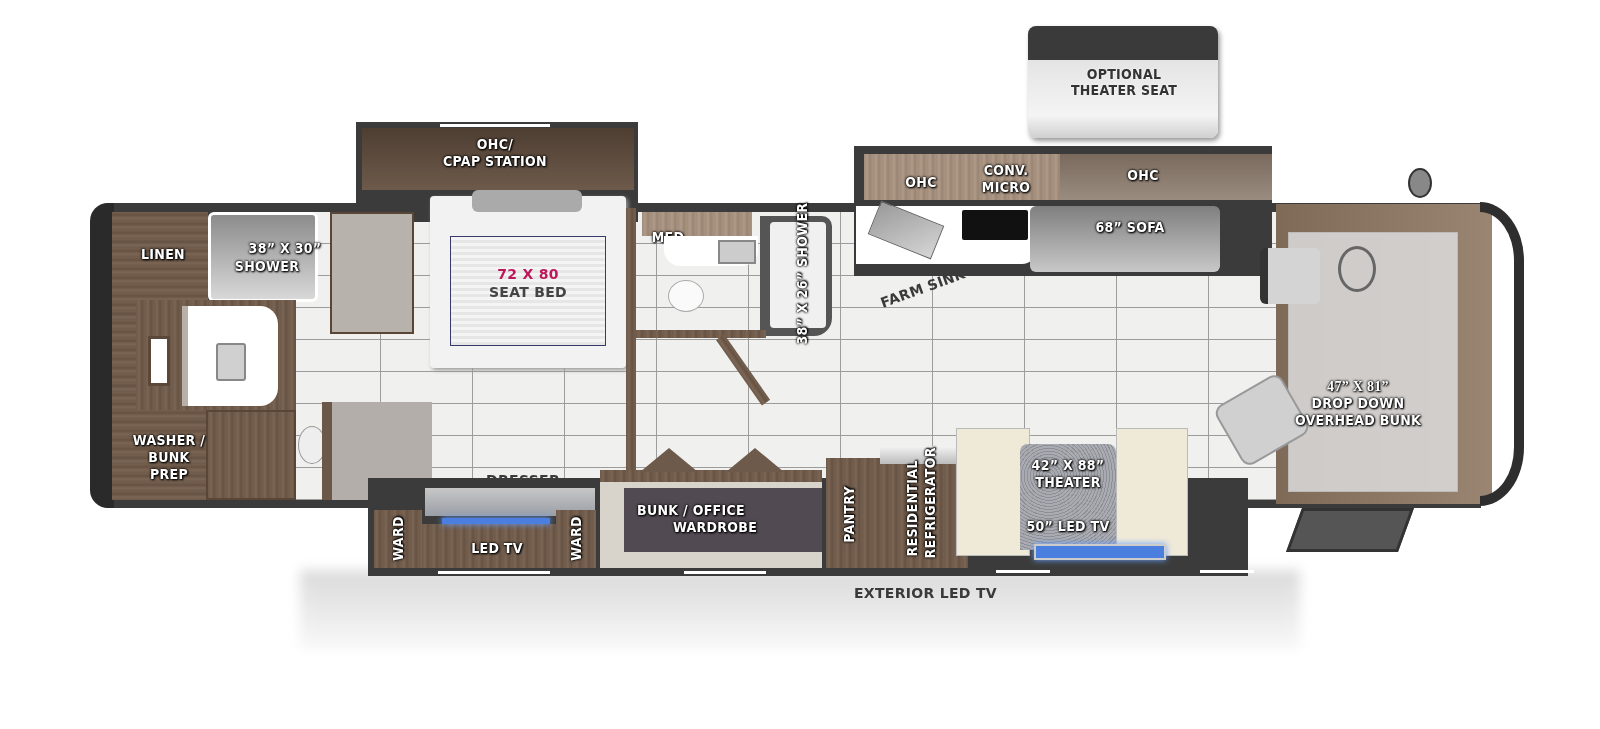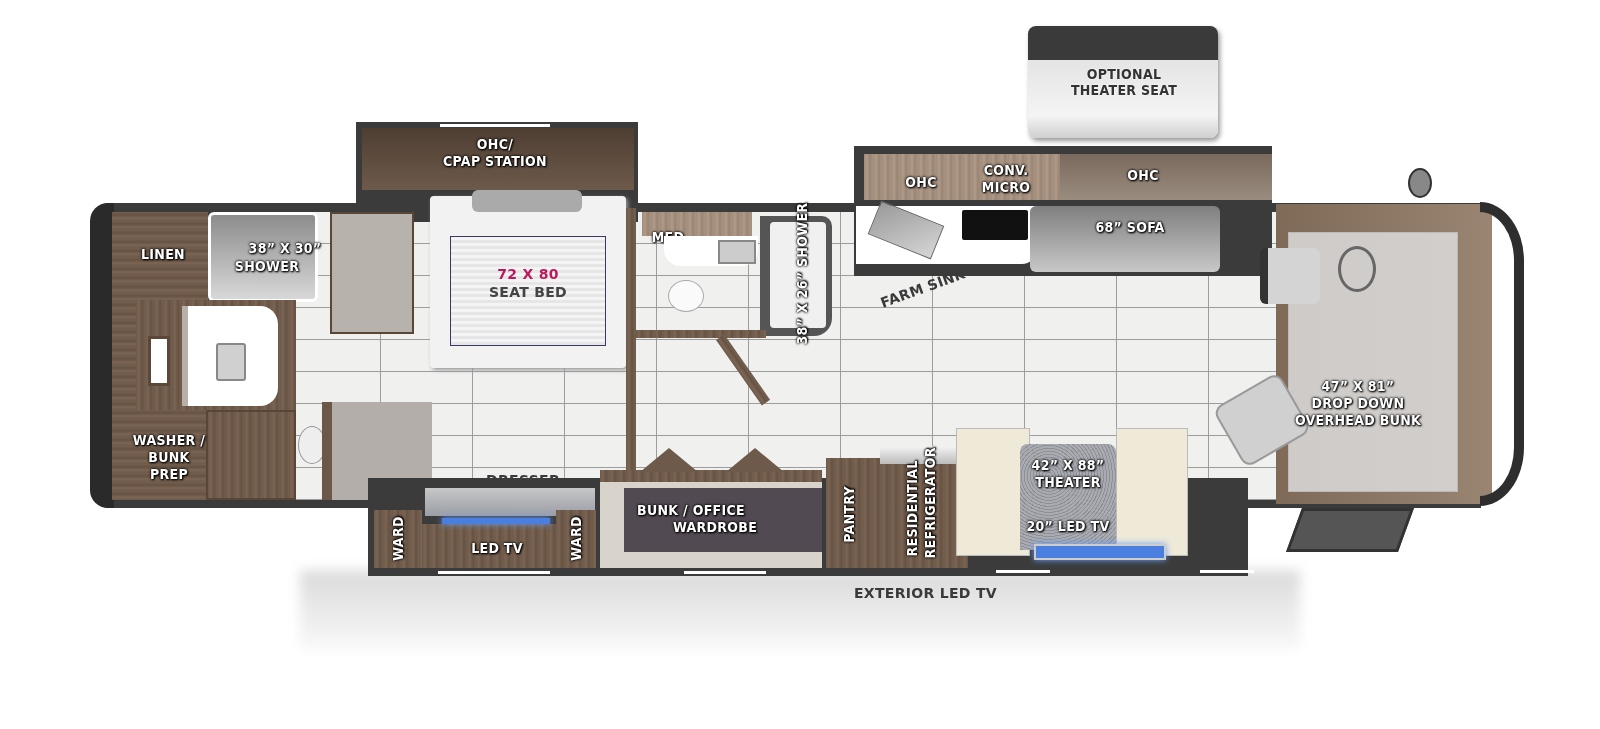--- a/index.html
+++ b/index.html
@@ -132,30 +132,30 @@
 <div class="abs wood" style="left:872px;top:458px;width:96px;height:110px;"></div>
 <div class="abs" style="left:880px;top:446px;width:84px;height:18px;background:linear-gradient(180deg,#f4f4f4,#bbb);"></div>
 <div class="lbl vert" style="left:862px;top:500px;width:100px;">RESIDENTIAL</div>
 <div class="lbl vert" style="left:880px;top:500px;width:100px;">REFRIGERATOR</div>
 
 <div class="abs" style="left:956px;top:428px;width:72px;height:126px;background:#efe9d8;border:1px solid #bbb;"></div>
 <div class="abs" style="left:1116px;top:428px;width:70px;height:126px;background:#efe9d8;border:1px solid #bbb;"></div>
 <div class="abs" style="left:1020px;top:444px;width:96px;height:106px;background:repeating-radial-gradient(circle at 30% 30%,#8e9097 0 1px,#a9abb1 1px 3px);border-radius:8px 8px 0 0;"></div>
 <div class="lbl" style="left:1024px;top:457px;width:88px;">42” X 88”</div>
 <div class="lbl" style="left:1024px;top:474px;width:88px;">THEATER</div>
-<div class="lbl" style="left:1024px;top:518px;width:88px;">20” LED TV</div>
+<div class="lbl" style="left:1024px;top:518px;width:88px;">50” LED TV</div>
 <div class="abs" style="left:1034px;top:544px;width:128px;height:12px;background:#4a7fe0;border:2px solid #ccc;box-shadow:0 0 6px #6aa0ff;"></div>
 <div class="abs window" style="left:996px;top:570px;width:54px;height:3px;"></div>
 <div class="abs window" style="left:1200px;top:570px;width:54px;height:3px;"></div>
 
 <div class="lbl-dark" style="left:854px;top:585px;width:132px;">EXTERIOR LED TV</div>
 
 <div class="abs" style="left:1276px;top:204px;width:216px;height:300px;background:linear-gradient(90deg,#7f6a58,#9a8472);"></div>
 <div class="abs" style="left:1288px;top:232px;width:168px;height:258px;background:rgba(220,220,220,.85);border:1px solid #bbb;"></div>
 <div class="abs" style="left:1338px;top:246px;width:32px;height:40px;border:3px solid #666;border-radius:50%;"></div>
 <div class="abs" style="left:1260px;top:248px;width:60px;height:56px;background:linear-gradient(90deg,#333 0 14%,#d4d4d4 14%);border-radius:6px;"></div>
 <div class="abs" style="left:1224px;top:386px;width:72px;height:64px;background:#d0d0d0;border:2px solid #999;border-radius:10px;transform:rotate(-30deg);"></div>
-<div class="lbl" style="left:1296px;top:378px;width:124px;">47” X 81”</div>
+<div class="lbl" style="left:1296px;top:378px;width:124px;font-family:Liberation Serif, serif;">47” X 81”</div>
 <div class="lbl" style="left:1296px;top:395px;width:124px;">DROP DOWN</div>
 <div class="lbl" style="left:1290px;top:412px;width:136px;">OVERHEAD BUNK</div>
 <div class="abs" style="left:1480px;top:202px;width:44px;height:304px;border:10px solid #2e2e2e;border-left:none;border-radius:0 120px 120px 0/0 160px 160px 0;box-sizing:border-box;"></div>
 <div class="abs" style="left:1408px;top:168px;width:20px;height:26px;background:#888;border:2px solid #333;border-radius:50%;"></div>
 <div class="abs" style="left:1294px;top:508px;width:106px;height:38px;background:#555;border:3px solid #333;transform:skewX(-20deg);"></div>
 
 </body></html>

